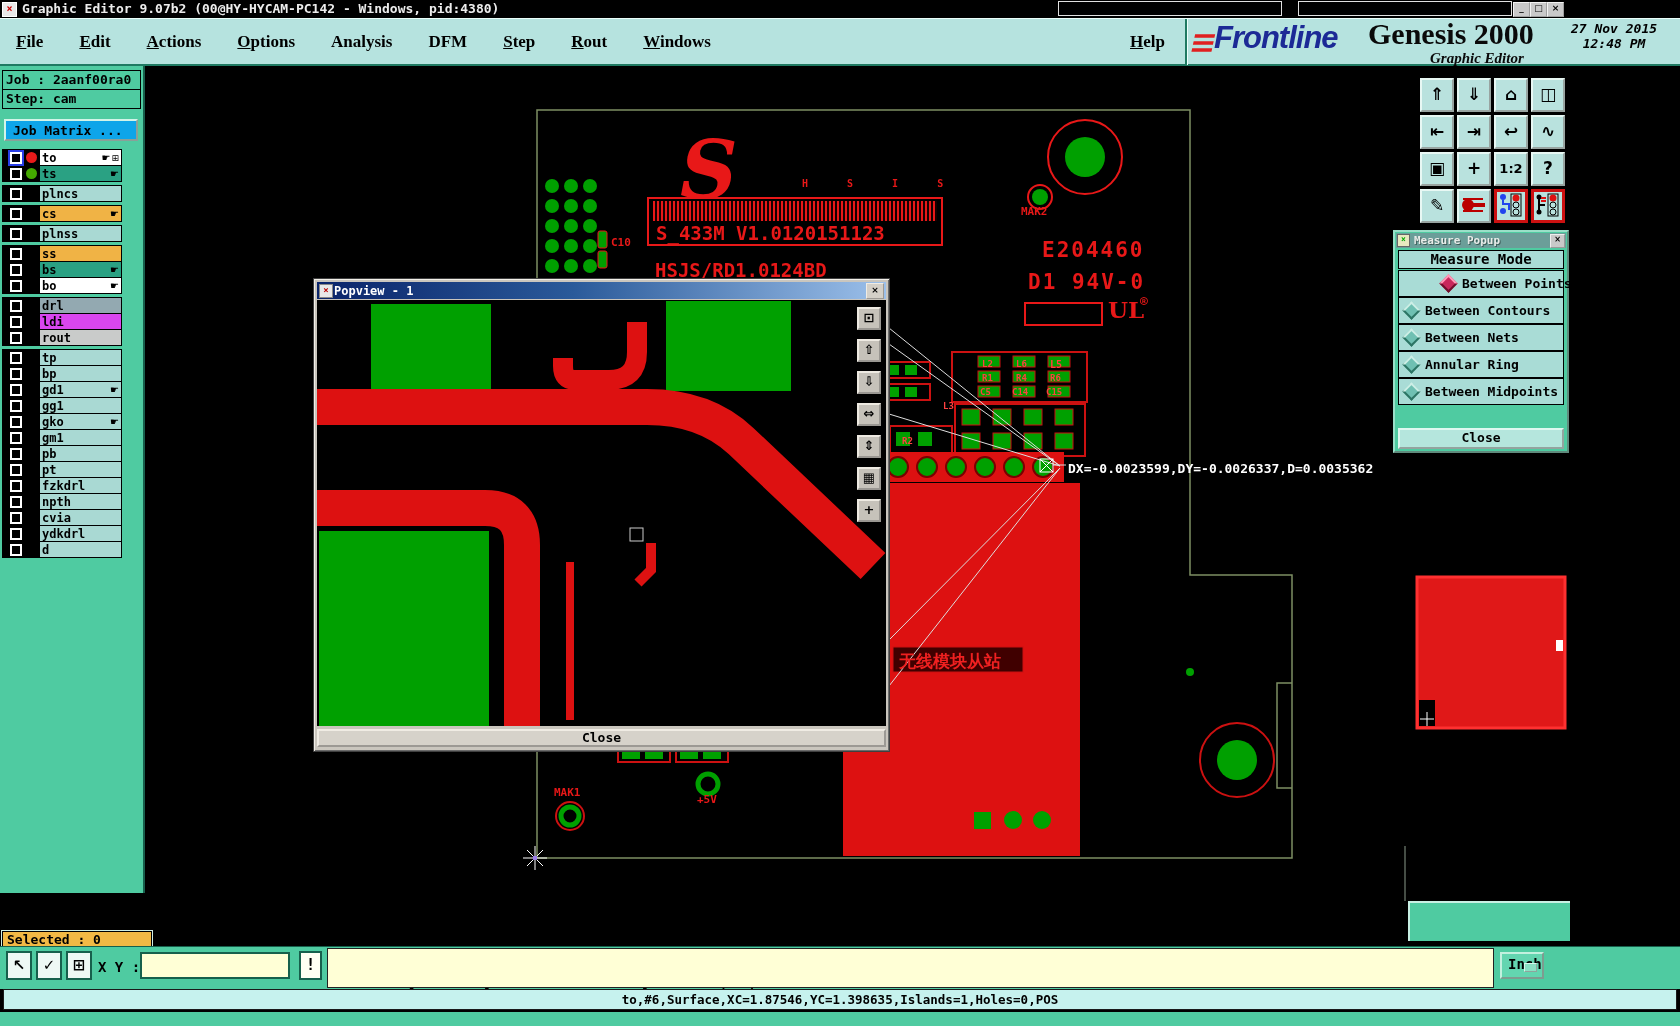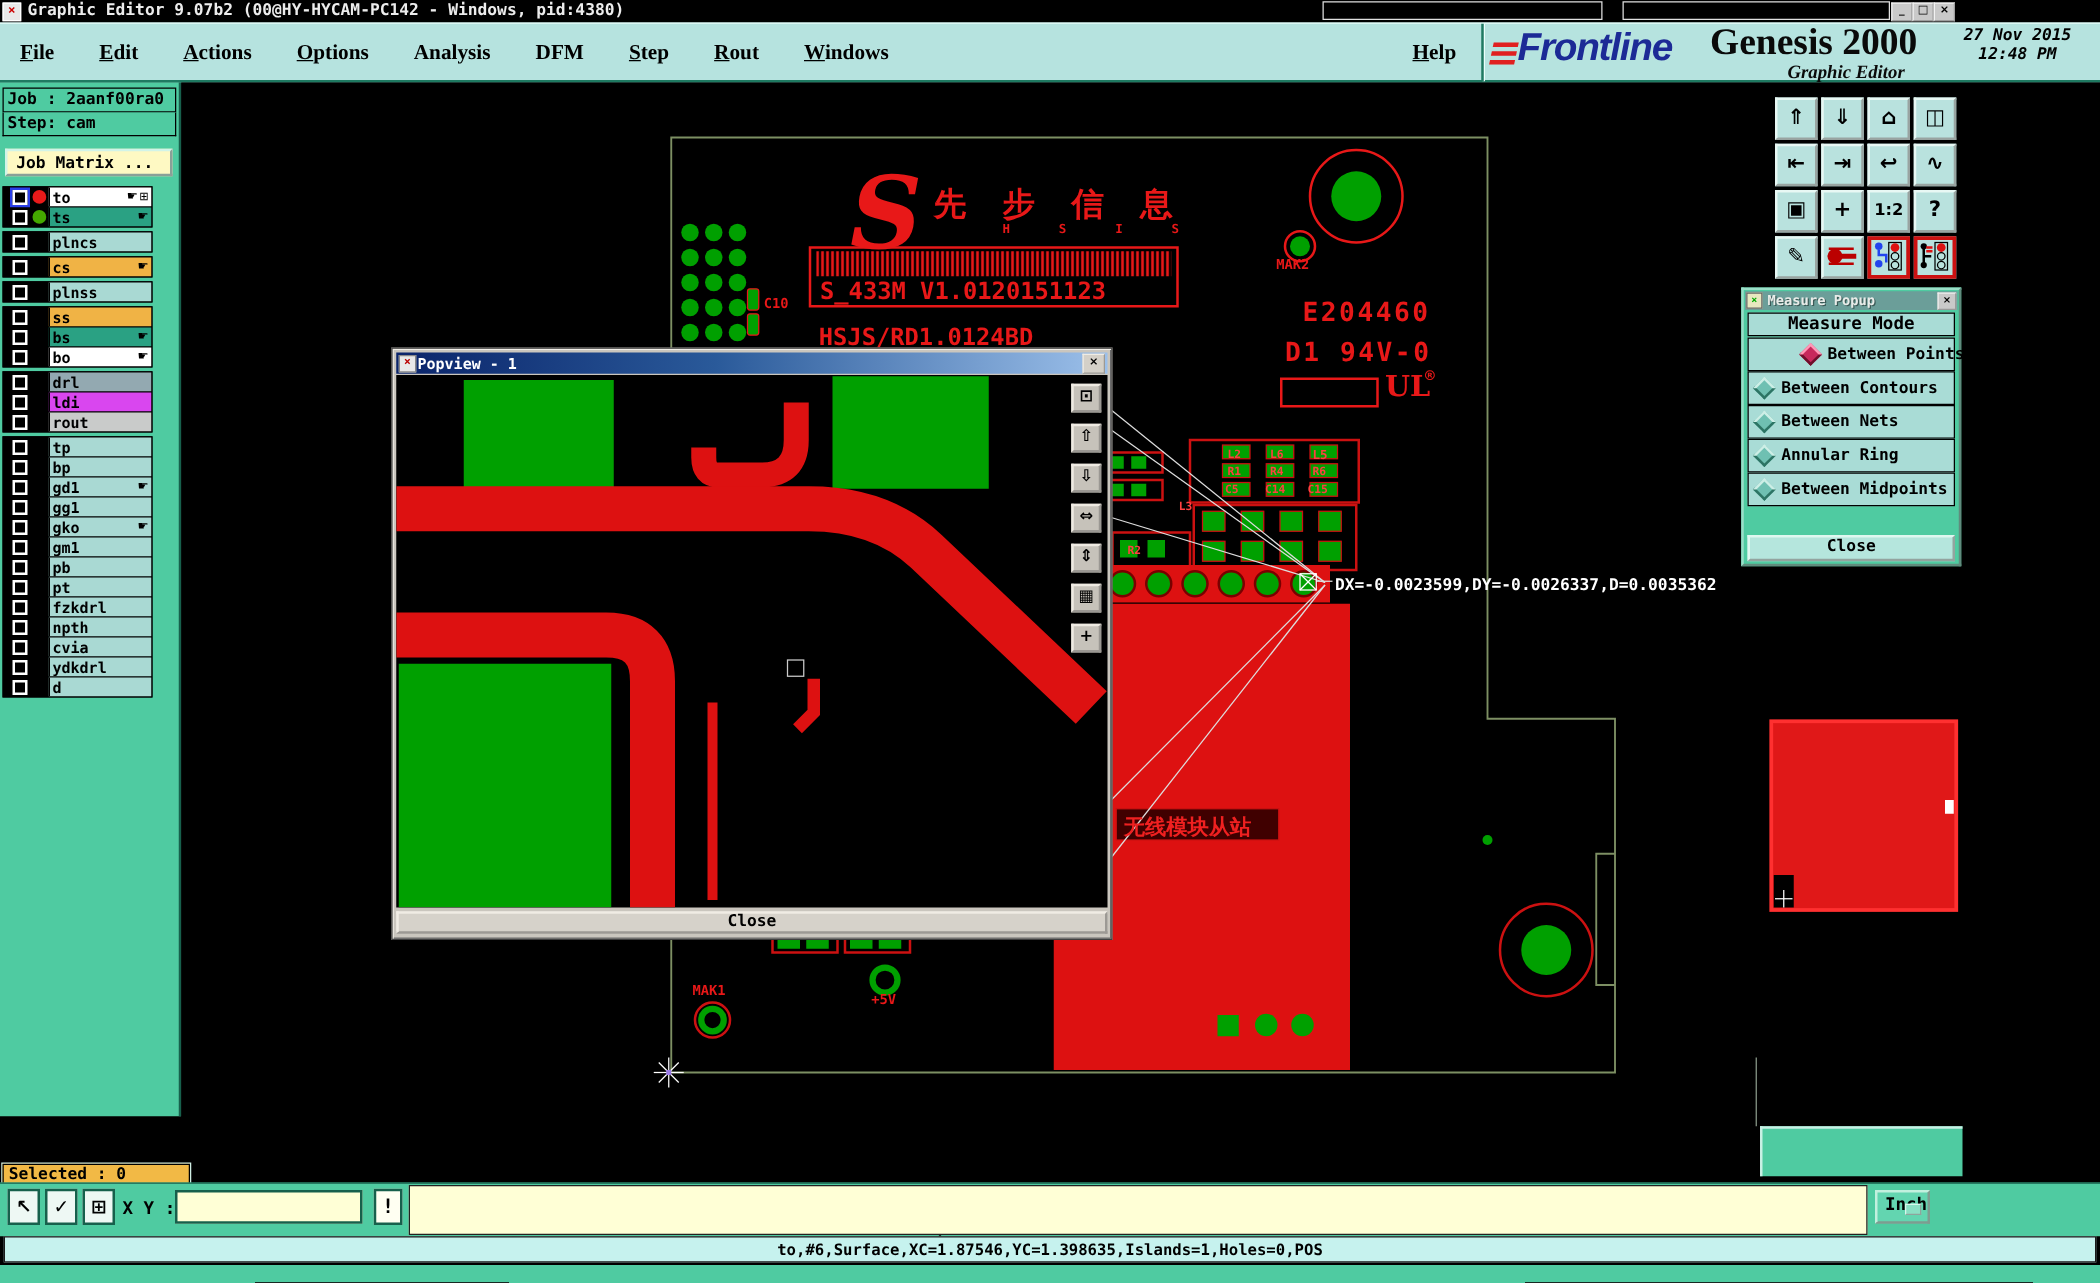--- a/index.html
+++ b/index.html
@@ -28,21 +28,21 @@
   .product{position:absolute;left:180px;top:-2px;color:#0a0a0a;font:bold 30px "Liberation Serif",serif;}
   .subtitle{position:absolute;left:242px;top:31px;color:#0a0a0a;font:bold italic 15px "Liberation Serif",serif;}
   .datetime{position:absolute;left:362px;top:2px;width:128px;text-align:center;color:#000;
             font:bold italic 13px/15px "DejaVu Sans Mono",monospace;}
   
   .sidebar{left:0;top:66px;width:145px;height:827px;background:#4fcba1;border-right:2px solid #17604c;
            box-sizing:border-box;padding:4px 2px;}
   .jobbox{border:1px solid #000;font:bold 13px/16px "DejaVu Sans Mono",monospace;color:#000;
           padding:1px 3px;height:16px;background:#4fcba1;}
   .jobbox.second{border-top:none;}
-  .jobmatrix{margin:10px 0 8px 2px;width:134px;height:22px;background:#fef9c3;border:2px outset #d2f4e8;
+  .jobmatrix{margin:10px 0 8px 2px;width:134px;height:22px;background:#0ea5e9;border:2px outset #d2f4e8;
              font:bold 13px/18px "DejaVu Sans Mono",monospace;color:#000;padding:1px 7px;box-sizing:border-box;cursor:default;}
   .layers{width:120px;}
   .lgroup{border:1px solid #000;background:#000;margin-bottom:3px;}
   .lrow{display:flex;height:15px;align-items:stretch;}
   .lrow + .lrow{border-top:1px solid #000;}
   .cbc{width:36px;background:#000;display:flex;align-items:center;flex:none;}
   .cb{display:block;width:8px;height:8px;border:2px solid #fff;background:#000;margin-left:7px;flex:none;}
   .cb.active{box-shadow:0 0 0 2px #2a3ee8;}
   .ldot{display:block;width:11px;height:11px;border-radius:50%;margin-left:4px;flex:none;}
   .lc{flex:1;display:flex;align-items:center;font:bold 12px "DejaVu Sans Mono",monospace;color:#000;
@@ -515,21 +515,20 @@
     <rect x="533" y="856" width="4" height="4" fill="#9a7ae8"></rect>
 
     <rect x="1417" y="577" width="148" height="151" fill="#e01818" stroke="#ff3030" stroke-width="3"></rect>
     <rect x="1419" y="700" width="16" height="26" fill="#000"></rect>
     <line x1="1420" y1="719" x2="1434" y2="719" stroke="#fff"></line>
       <line x1="1427" y1="712" x2="1427" y2="726" stroke="#fff"></line>
     <rect x="1556" y="640" width="7" height="11" fill="#ffffff"></rect>
     <line x1="1405" y1="846" x2="1405" y2="901" stroke="#8a9a8a"></line>
   </svg>
 
-  <div class="plabel" style="left:747px;top:146px;font-size:26px;letter-spacing:10px;font-family:'DejaVu Sans',sans-serif;">先 步 信 息</div>
   <div class="plabel" style="left:802px;top:178px;font-size:10px;letter-spacing:9px;">H  S  I  S</div>
   <div class="plabel" style="left:656px;top:222px;font-size:19px;">S_433M V1.0120151123</div>
   <div class="plabel" style="left:655px;top:259px;font-size:19px;">HSJS/RD1.0124BD</div>
   <div class="plabel" style="left:611px;top:236px;font-size:11px;">C10</div>
   <div class="plabel" style="left:1021px;top:205px;font-size:11px;">MAK2</div>
   <div class="plabel" style="left:1042px;top:238px;font-size:21px;letter-spacing:2px;">E204460</div>
   <div class="plabel" style="left:1028px;top:270px;font-size:21px;letter-spacing:2px;">D1 94V-0</div>
   <div class="plabel" style="left:1108px;top:296px;font-size:23px;font-family:'DejaVu Serif',serif;">UL</div>
   <div class="plabel" style="left:1140px;top:294px;font-size:13px;">®</div>
   <div class="plabel" style="left:982px;top:359px;font-size:9px;color:#ff4040;">L2</div>

